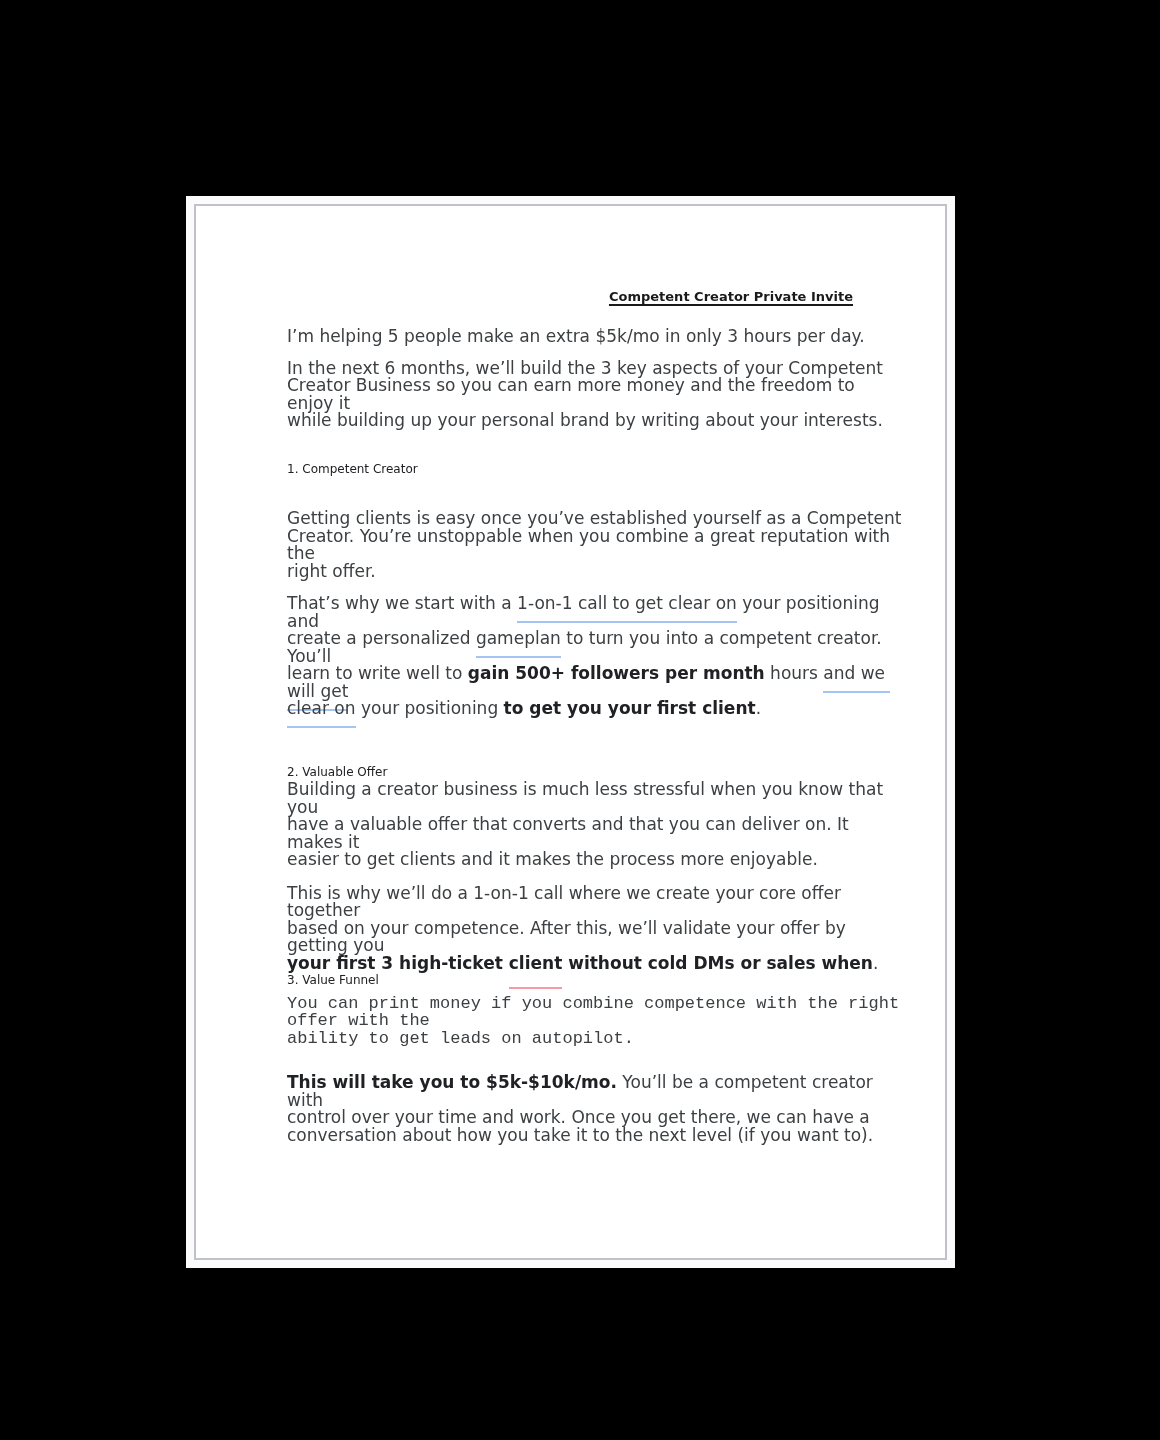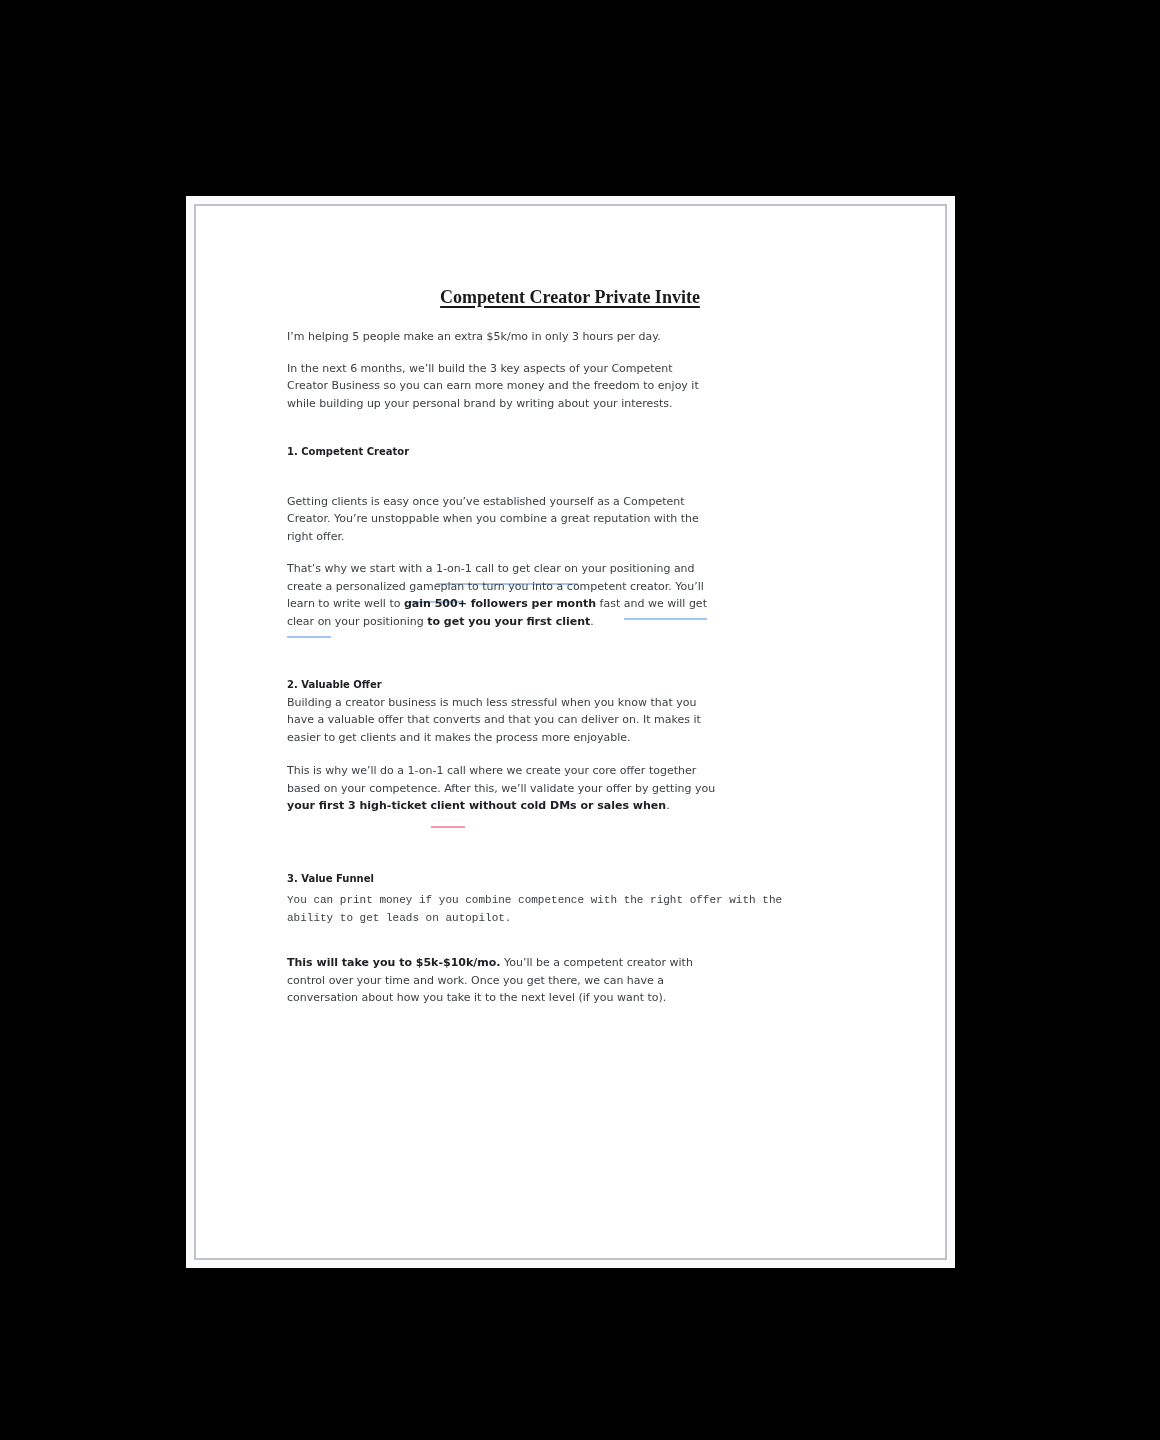--- a/index.html
+++ b/index.html
@@ -30,57 +30,56 @@
   .paper-inner{
     width:100%;height:100%;box-sizing:border-box;
     border:2px solid var(--border-color);
     background:var(--paper-bg);
     padding:81px 40px 0 91px;
     overflow:hidden;
   }
   .block{margin:0;}
   .title{
     width:566px;
-    text-align:center;
-    font-size:18px;line-height:20px;
+    text-align:right;
+    font-size:13px;line-height:20px;
     font-weight:700;
     color:var(--title-color);
-    font-family:Liberation Serif, serif;
   }
   .title .title-text{
     text-decoration:underline;
     text-decoration-thickness:2px;
     text-underline-offset:3px;
   }
   .paragraph{
-    font-size:11px;line-height:17.5px;
+    font-size:17px;line-height:17.5px;
     color:var(--body-color);
     white-space:pre-wrap;
   }
   .heading{
-    font-size:10px;line-height:17.5px;
-    font-weight:700;
+    font-size:12px;line-height:17.5px;
+    font-weight:400;
     color:var(--heading-color);
     white-space:pre-wrap;
   }
   .run{}
   .run.bold{font-weight:700;color:var(--heading-color);}
   .run.u-blue{border-bottom:2px solid var(--u-blue);padding-bottom:8px;}
   .run.u-pink{border-bottom:2px solid var(--u-pink);padding-bottom:14px;}
 
   
   [data-name="intro-paragraph-1"]{margin-top:21px;}
   [data-name="intro-paragraph-2"]{margin-top:14px;}
   [data-name="section-1-heading"]{margin-top:31px;}
   [data-name="section-1-paragraph-1"]{margin-top:32px;}
   [data-name="section-1-paragraph-2"]{margin-top:15px;}
   [data-name="section-2-heading"]{margin-top:46px;}
   [data-name="section-2-paragraph-1"]{}
   [data-name="section-2-paragraph-2"]{margin-top:16px;}
-  [data-name="section-3-heading"]{margin-top:55px;}
+  [data-name="section-3-heading"]{}
   [data-name="section-3-paragraph-1"]{margin-top:5px;font-family:Liberation Mono, monospace;}
   [data-name="section-3-paragraph-2"]{margin-top:15px;}
   [data-name="section-3-paragraph-3"]{margin-top:27px;}
 </style>
 </head>
 <body>
 
 <div class="stage" data-name="screenshot-stage">
   <div class="paper-outer" data-name="document-paper-frame">
     <div class="paper-inner" data-name="document-page">
@@ -91,21 +90,21 @@
     <div class="block paragraph" data-name="intro-paragraph-1"><span class="run" data-name="intro-paragraph-1-run-1">I’m helping 5 people make an extra $5k/mo in only 3 hours per day.</span></div>
         <div class="block paragraph" data-name="intro-paragraph-2"><span class="run" data-name="intro-paragraph-2-run-1">In the next 6 months, we’ll build the 3 key aspects of your Competent
 Creator Business so you can earn more money and the freedom to enjoy it
 while building up your personal brand by writing about your interests.</span></div>
         <div class="block heading" data-name="section-1-heading"><span class="run" data-name="section-1-heading-run-1">1. Competent Creator</span></div>
         <div class="block paragraph" data-name="section-1-paragraph-1"><span class="run" data-name="section-1-paragraph-1-run-1">Getting clients is easy once you’ve established yourself as a Competent
 Creator. You’re unstoppable when you combine a great reputation with the
 right offer.</span></div>
         <div class="block paragraph" data-name="section-1-paragraph-2"><span class="run" data-name="section-1-paragraph-2-run-1">That’s why we start with a </span><span class="run u-blue" data-name="section-1-paragraph-2-run-2">1-on-1 call to get clear on</span><span class="run" data-name="section-1-paragraph-2-run-3"> your positioning and
 create a personalized </span><span class="run u-blue" data-name="section-1-paragraph-2-run-4">gameplan</span><span class="run" data-name="section-1-paragraph-2-run-5"> to turn you into a competent creator. You’ll
-learn to write well to </span><span class="run bold" data-name="section-1-paragraph-2-run-6">gain 500+ followers per month</span><span class="run" data-name="section-1-paragraph-2-run-7"> fast </span><span class="run u-blue" data-name="section-1-paragraph-2-run-8">and we will get
+learn to write well to </span><span class="run bold" data-name="section-1-paragraph-2-run-6">gain 500+ followers per month</span><span class="run" data-name="section-1-paragraph-2-run-7"> hours </span><span class="run u-blue" data-name="section-1-paragraph-2-run-8">and we will get
 clear on</span><span class="run" data-name="section-1-paragraph-2-run-9"> your positioning </span><span class="run bold" data-name="section-1-paragraph-2-run-10">to get you your first client</span><span class="run" data-name="section-1-paragraph-2-run-11">.</span></div>
         <div class="block heading" data-name="section-2-heading"><span class="run" data-name="section-2-heading-run-1">2. Valuable Offer</span></div>
         <div class="block paragraph" data-name="section-2-paragraph-1"><span class="run" data-name="section-2-paragraph-1-run-1">Building a creator business is much less stressful when you know that you
 have a valuable offer that converts and that you can deliver on. It makes it
 easier to get clients and it makes the process more enjoyable.</span></div>
         <div class="block paragraph" data-name="section-2-paragraph-2"><span class="run" data-name="section-2-paragraph-2-run-1">This is why we’ll do a 1-on-1 call where we create your core offer together
 based on your competence. After this, we’ll validate your offer by getting you
 </span><span class="run bold" data-name="section-2-paragraph-2-run-2">your first 3 high-ticket </span><span class="run bold u-pink" data-name="section-2-paragraph-2-run-3">client</span><span class="run bold" data-name="section-2-paragraph-2-run-4"> without cold DMs or sales when</span><span class="run" data-name="section-2-paragraph-2-run-5">.</span></div>
         <div class="block heading" data-name="section-3-heading"><span class="run" data-name="section-3-heading-run-1">3. Value Funnel</span></div>
         <div class="block paragraph" data-name="section-3-paragraph-1"><span class="run" data-name="section-3-paragraph-1-run-1">You can print money if you combine competence with the right offer with the

